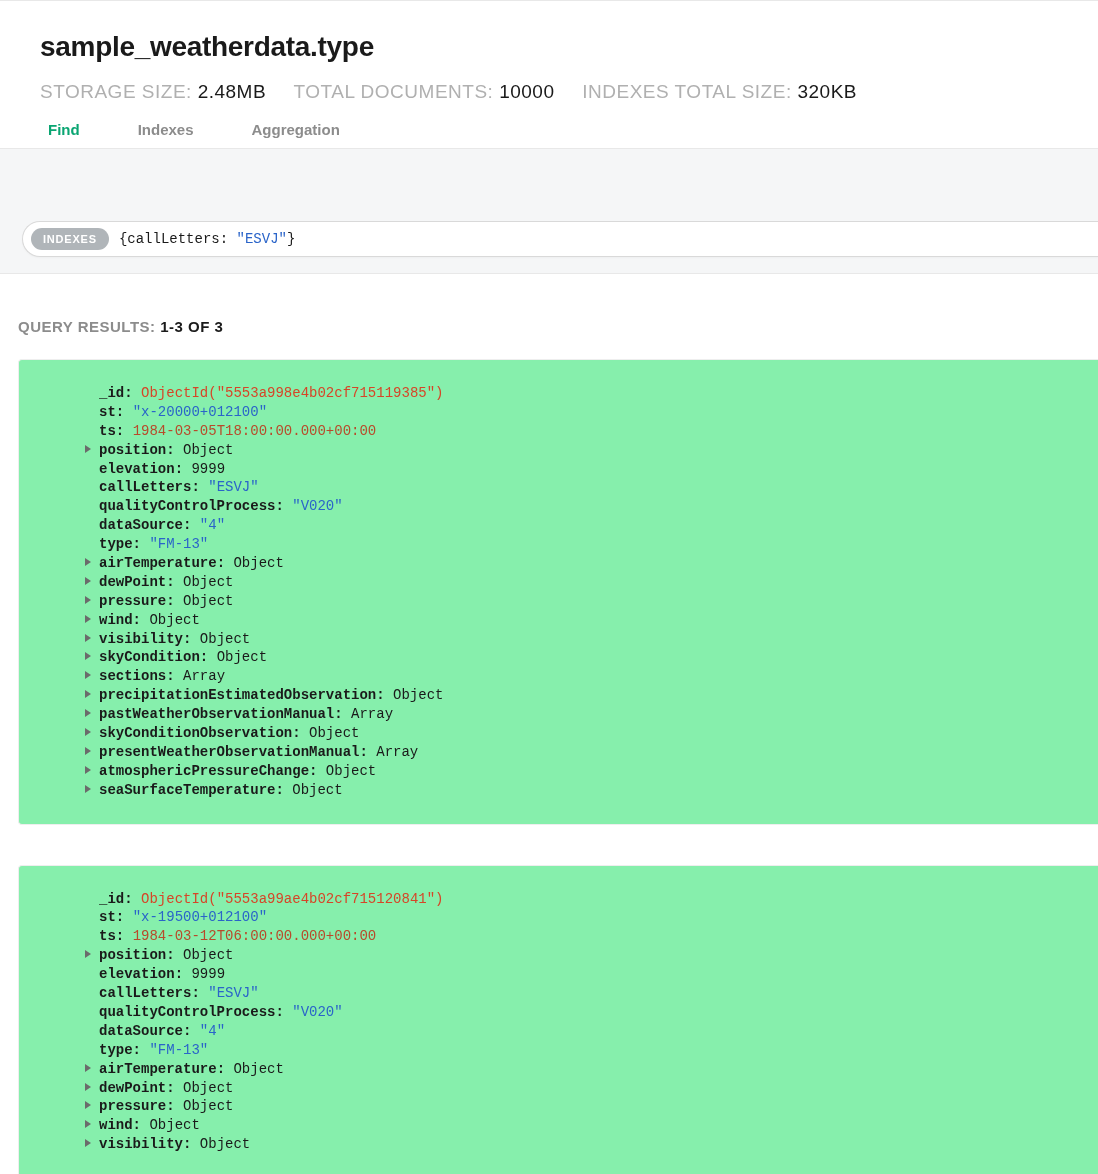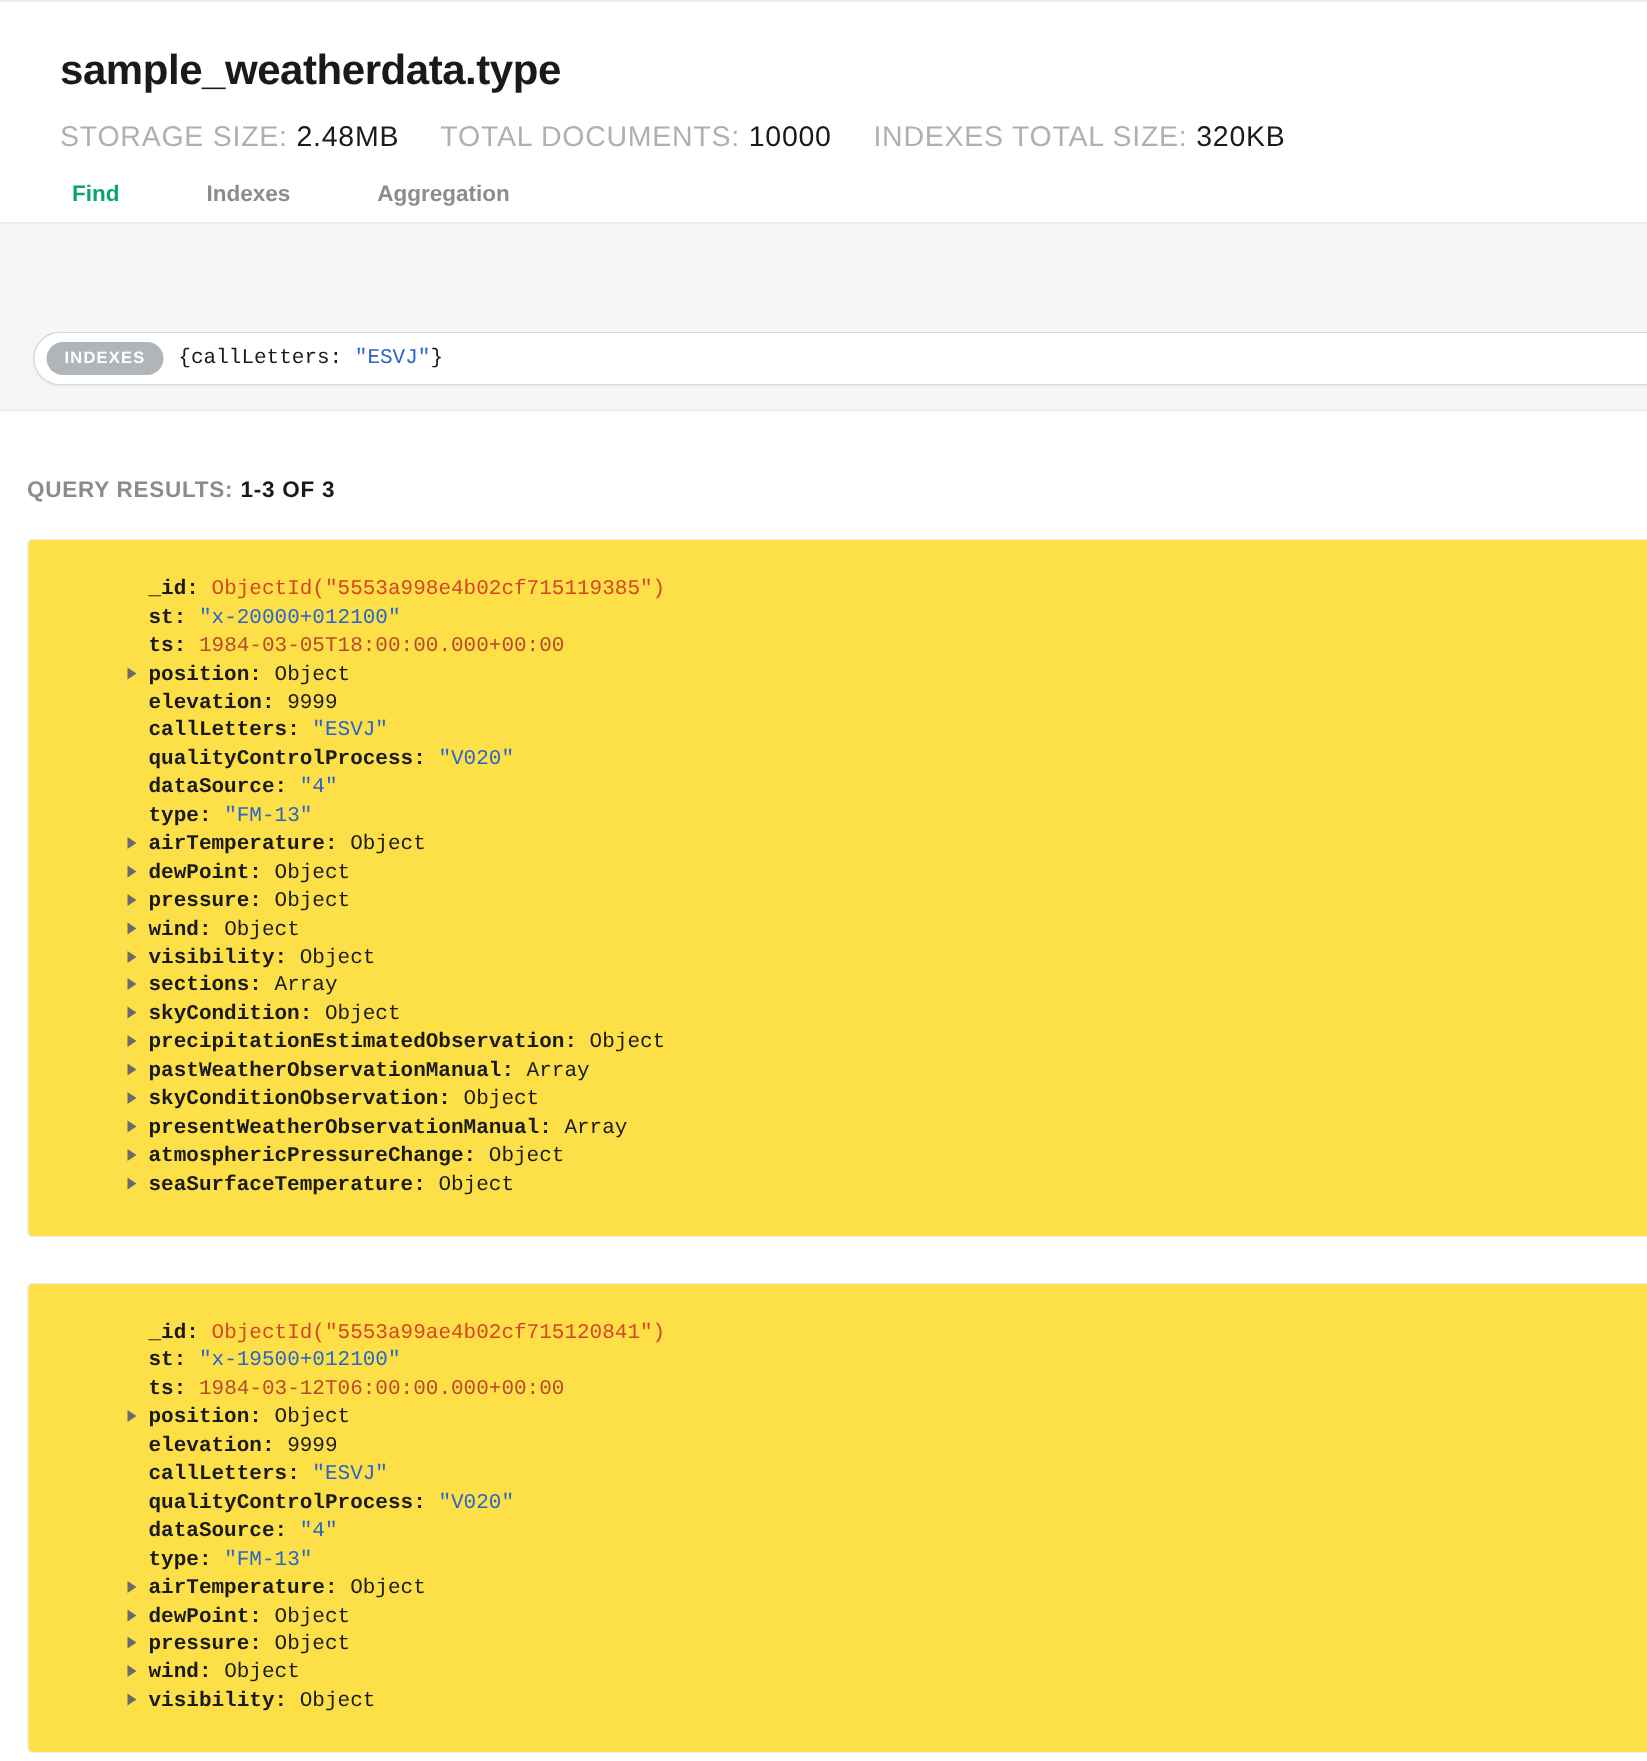--- a/index.html
+++ b/index.html
@@ -78,25 +78,25 @@
   .results-label {
     padding: 44px 0 0 18px;
     font-size: 15px;
     font-weight: 600;
     color: #8c8c8c;
     letter-spacing: 0.5px;
   }
   .results-label .strong { color: #1a1a1a; font-weight: 700; }
   .documents { padding: 24px 0 0 18px; }
   .doc {
-    background: #fde047;
+    background: #86efac;
     border: 1px solid #eee;
     border-right: none;
     border-radius: 4px 0 0 4px;
-    margin-bottom: 30px;
+    margin-bottom: 40px;
     padding: 24px 0 24px 80px;
     font-family: "SFMono-Regular", Consolas, "Liberation Mono", Menlo, monospace;
     font-size: 14px;
     line-height: 1.35;
   }
   .field { position: relative; }
   .field .caret {
     position: absolute;
     left: -14px;
     top: 4px;
@@ -158,22 +158,22 @@
       <div class="field"><span class="key">elevation</span><span class="colon">: </span><span class="val-num">9999</span></div>
       <div class="field"><span class="key">callLetters</span><span class="colon">: </span><span class="val-str">"ESVJ"</span></div>
       <div class="field"><span class="key">qualityControlProcess</span><span class="colon">: </span><span class="val-str">"V020"</span></div>
       <div class="field"><span class="key">dataSource</span><span class="colon">: </span><span class="val-str">"4"</span></div>
       <div class="field"><span class="key">type</span><span class="colon">: </span><span class="val-str">"FM-13"</span></div>
       <div class="field"><span class="caret"></span><span class="key">airTemperature</span><span class="colon">: </span><span class="val-obj">Object</span></div>
       <div class="field"><span class="caret"></span><span class="key">dewPoint</span><span class="colon">: </span><span class="val-obj">Object</span></div>
       <div class="field"><span class="caret"></span><span class="key">pressure</span><span class="colon">: </span><span class="val-obj">Object</span></div>
       <div class="field"><span class="caret"></span><span class="key">wind</span><span class="colon">: </span><span class="val-obj">Object</span></div>
       <div class="field"><span class="caret"></span><span class="key">visibility</span><span class="colon">: </span><span class="val-obj">Object</span></div>
+      <div class="field"><span class="caret"></span><span class="key">skyCondition</span><span class="colon">: </span><span class="val-obj">Object</span></div>
       <div class="field"><span class="caret"></span><span class="key">sections</span><span class="colon">: </span><span class="val-obj">Array</span></div>
-      <div class="field"><span class="caret"></span><span class="key">skyCondition</span><span class="colon">: </span><span class="val-obj">Object</span></div>
       <div class="field"><span class="caret"></span><span class="key">precipitationEstimatedObservation</span><span class="colon">: </span><span class="val-obj">Object</span></div>
       <div class="field"><span class="caret"></span><span class="key">pastWeatherObservationManual</span><span class="colon">: </span><span class="val-obj">Array</span></div>
       <div class="field"><span class="caret"></span><span class="key">skyConditionObservation</span><span class="colon">: </span><span class="val-obj">Object</span></div>
       <div class="field"><span class="caret"></span><span class="key">presentWeatherObservationManual</span><span class="colon">: </span><span class="val-obj">Array</span></div>
       <div class="field"><span class="caret"></span><span class="key">atmosphericPressureChange</span><span class="colon">: </span><span class="val-obj">Object</span></div>
       <div class="field"><span class="caret"></span><span class="key">seaSurfaceTemperature</span><span class="colon">: </span><span class="val-obj">Object</span></div>
     </div>
     <div class="doc">
       <div class="field"><span class="key">_id</span><span class="colon">: </span><span class="val-oid">ObjectId("5553a99ae4b02cf715120841")</span></div>
       <div class="field"><span class="key">st</span><span class="colon">: </span><span class="val-str">"x-19500+012100"</span></div>

